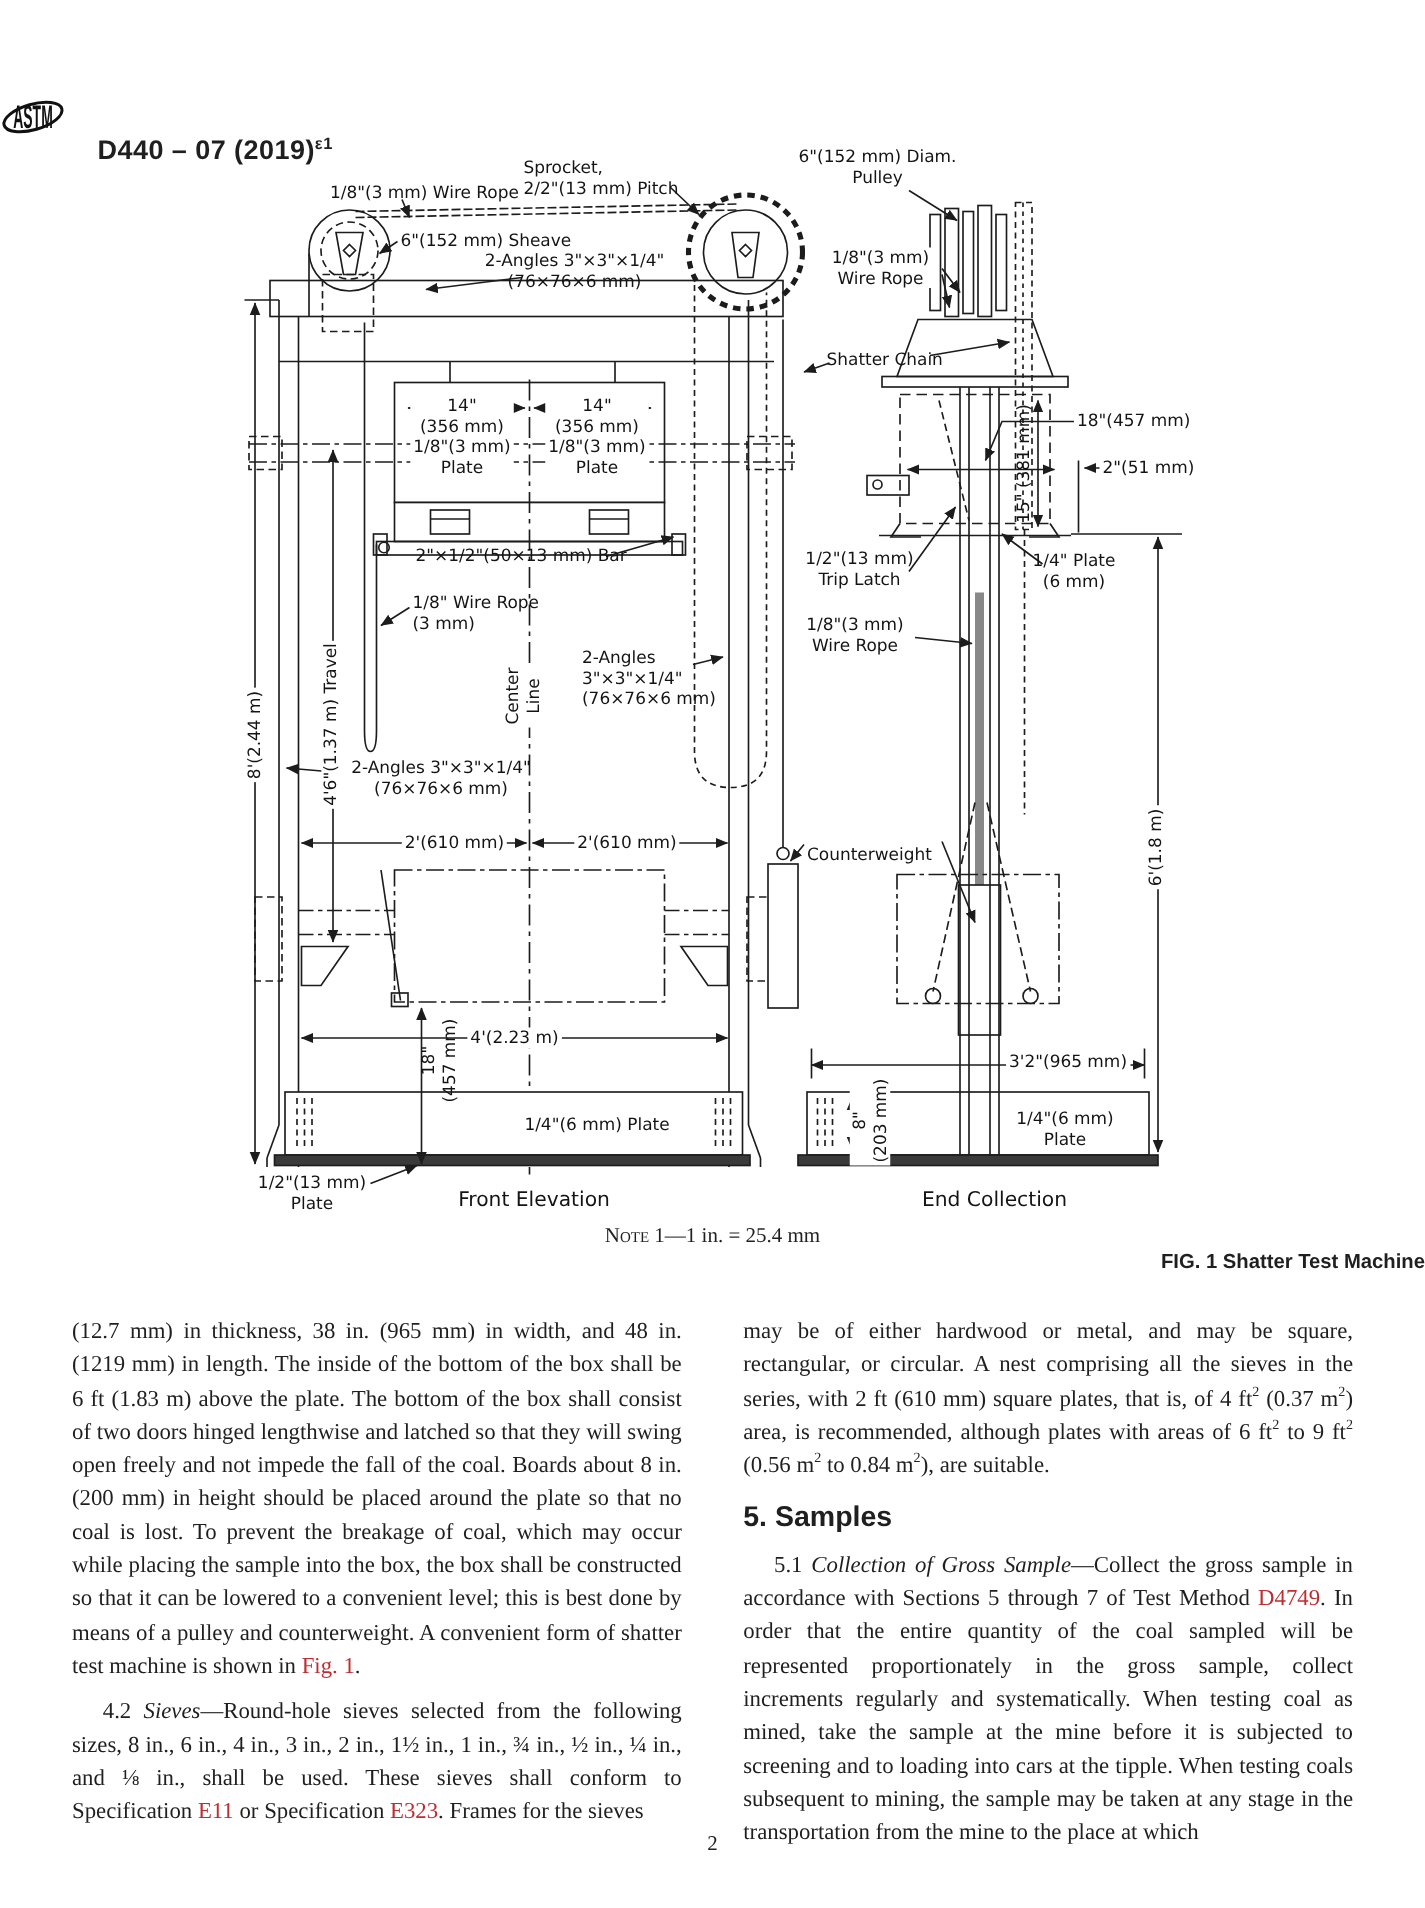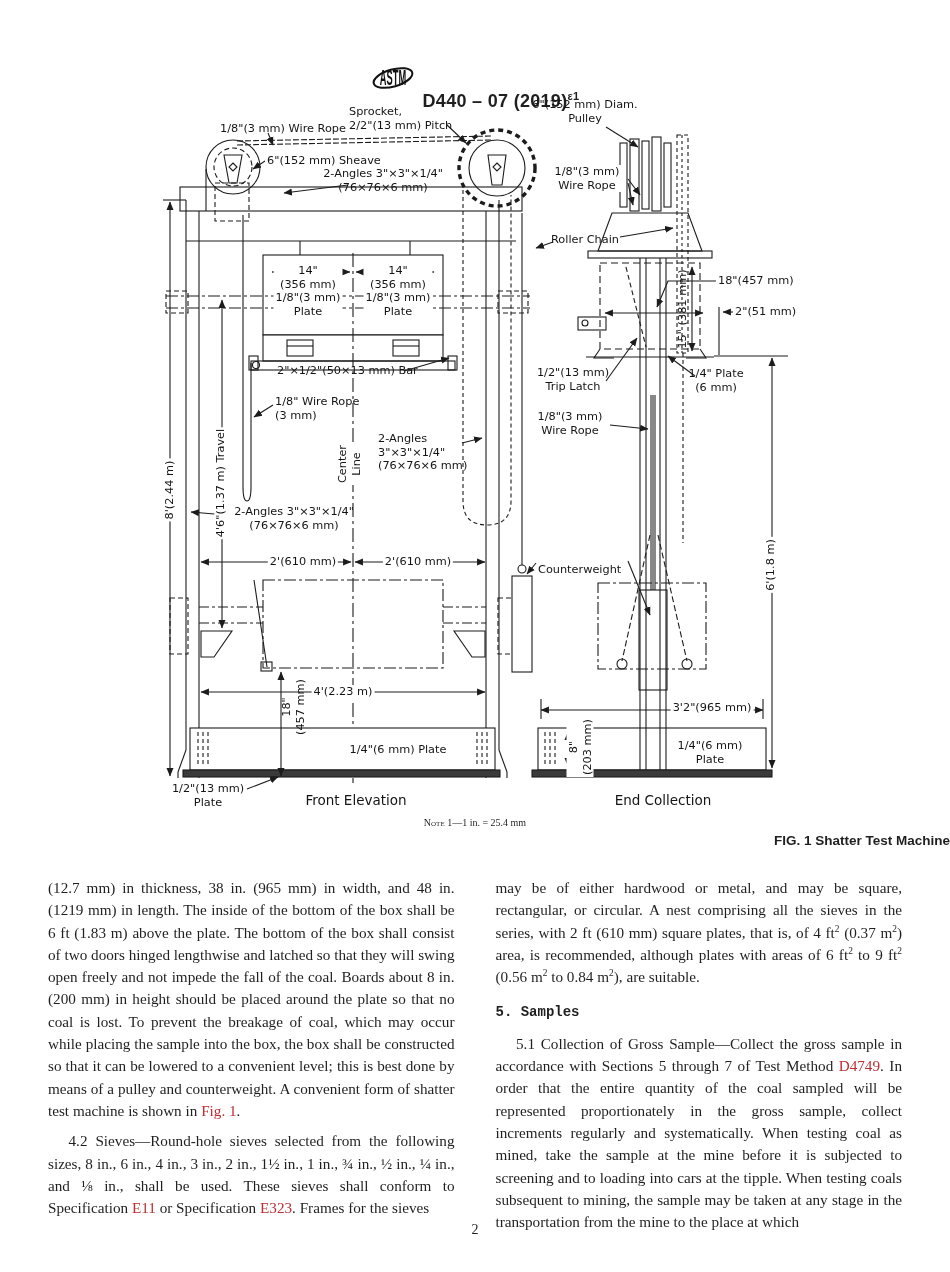--- a/index.html
+++ b/index.html
@@ -1,43 +1,43 @@
 <!DOCTYPE html>
 <html style="--link: #be2d30;"><head>
 <meta charset="utf-8">
 <style>
   :root{ --link:#be2d30; --ink:#1f1f1f; }
   html,body{margin:0;padding:0;background:#fff;}
   .page{position:relative;width:950px;height:1272px;background:#fff;overflow:hidden;
         font-family:"Liberation Serif", serif;color:var(--ink);}
   
-  .hdr{position:absolute;top:44px;left:0;right:0;display:flex;justify-content:center;align-items:center;gap:8px;}
+  .hdr{position:absolute;top:44px;left:0;right:0;display:flex;align-items:center;gap:21px;}
   .desig{font-family:"Liberation Sans",sans-serif;font-weight:bold;font-size:18px;letter-spacing:.3px;margin-top:46px;}
   .desig sup{font-size:11px;vertical-align:super;}
   
   .fig{position:absolute;top:95px;left:0;width:950px;height:725px;}
   .fig svg{position:absolute;inset:0;}
   .lbl{position:absolute;font-family:"DejaVu Sans",sans-serif;font-size:11.3px;line-height:13.5px;
        white-space:pre-line;color:#141414;}
   .lbl.c{transform:translateX(-50%);text-align:center;}
   .lbl.r{transform:translate(-50%,-50%) rotate(-90deg);text-align:center;}
   .lbl.bg{background:#fff;padding:0 2px;}
   .lbl.cap{font-size:13.5px;}
   
-  .note{position:absolute;top:817px;left:0;right:0;text-align:center;font-size:10px;}
+  .note{position:absolute;top:817px;left:0;right:0;text-align:center;font-size:14px;}
   .note .sc{font-variant:small-caps;}
   .figcap{position:absolute;top:833px;left:0;right:0;text-align:right;
           font-family:"Liberation Sans",sans-serif;font-weight:bold;font-size:13.5px;}
   
   .cols{position:absolute;top:877px;left:48px;width:854px;display:flex;gap:41px;}
   .col{width:414px;font-size:15.2px;line-height:22.3px;text-align:justify;}
   .col p{margin:0;}
   .col p.ind{text-indent:1.35em;margin-top:8px;}
-  .col h3{font-size:14px;margin:13px 0 9px 0;font-family:Liberation Mono, monospace;}
-  .seg-italic{}
+  .col h3{font-size:19px;margin:13px 0 9px 0;font-family:Liberation Sans, sans-serif;}
+  .seg-italic{font-style:italic;}
   .seg-link{color:var(--link);}
   .seg-sup{vertical-align:super;font-size:0.62em;line-height:0;}
   .pageno{position:absolute;top:1222px;left:0;right:0;text-align:center;font-size:14px;}
 </style>
 </head>
 <body>
 
 <div class="page">
 
   <div class="hdr">
@@ -239,33 +239,33 @@
     <div class="lbl" style="left:220px;top:27px">1/8"(3 mm) Wire Rope</div>
     <div class="lbl" style="left:349px;top:10px">Sprocket,
 2/2"(13 mm) Pitch</div>
     <div class="lbl c" style="left:585px;top:3px">6"(152 mm) Diam.
 Pulley</div>
     <div class="lbl" style="left:267px;top:59px">6"(152 mm) Sheave</div>
     <div class="lbl c" style="left:383px;top:72px">2-Angles 3"×3"×1/4"
 (76×76×6 mm)</div>
     <div class="lbl c bg" style="left:587px;top:70px">1/8"(3 mm)
 Wire Rope</div>
-    <div class="lbl" style="left:551px;top:138px">Roller Chain</div>
+    <div class="lbl" style="left:551px;top:138px">Shatter Chain</div>
     <div class="lbl c bg" style="left:308px;top:169px">14"
 (356 mm)
 1/8"(3 mm)
 Plate</div>
     <div class="lbl c bg" style="left:398px;top:169px">14"
 (356 mm)
 1/8"(3 mm)
 Plate</div>
     <div class="lbl" style="left:277px;top:269px">2"×1/2"(50×13 mm) Bar</div>
     <div class="lbl" style="left:275px;top:300px">1/8" Wire Rope
 (3 mm)</div>
-    <div class="lbl" style="left:378px;top:337px">2-Angles
+    <div class="lbl" style="left:388px;top:337px">2-Angles
 3"×3"×1/4"
 (76×76×6 mm)</div>
     <div class="lbl r bg" style="left:349px;top:369px">Center
 Line</div>
     <div class="lbl r bg" style="left:170px;top:395px">8'(2.44 m)</div>
     <div class="lbl r bg" style="left:221px;top:388px">4'6"(1.37 m) Travel</div>
     <div class="lbl c" style="left:294px;top:410px">2-Angles 3"×3"×1/4"
 (76×76×6 mm)</div>
     <div class="lbl c bg" style="left:303px;top:460px">2'(610 mm)</div>
     <div class="lbl c bg" style="left:418px;top:460px">2'(610 mm)</div>

